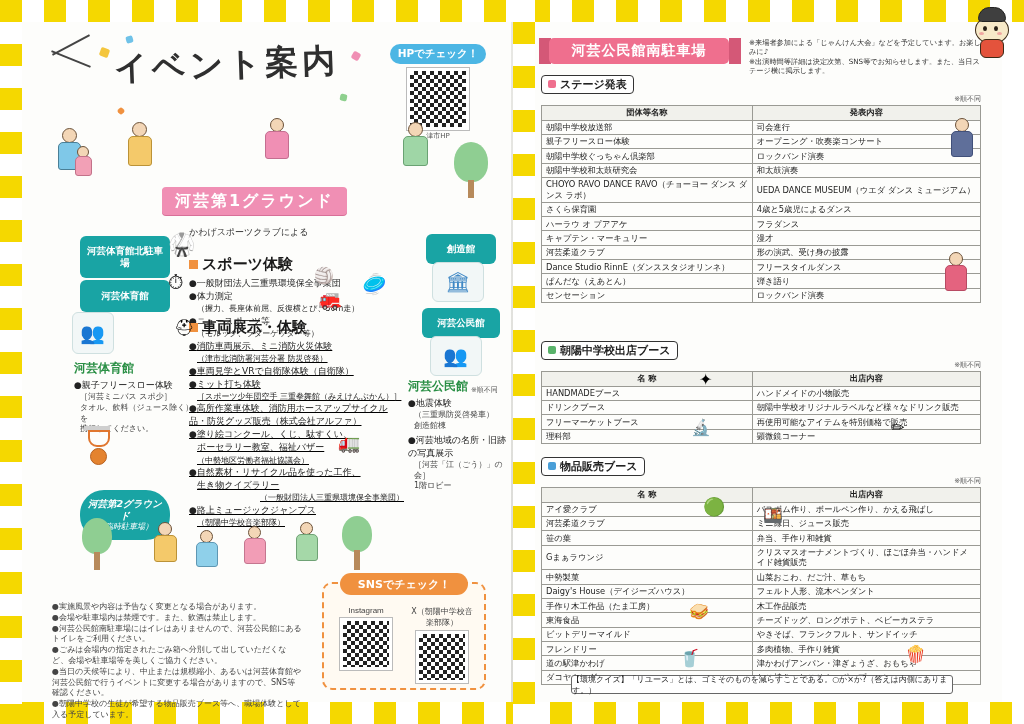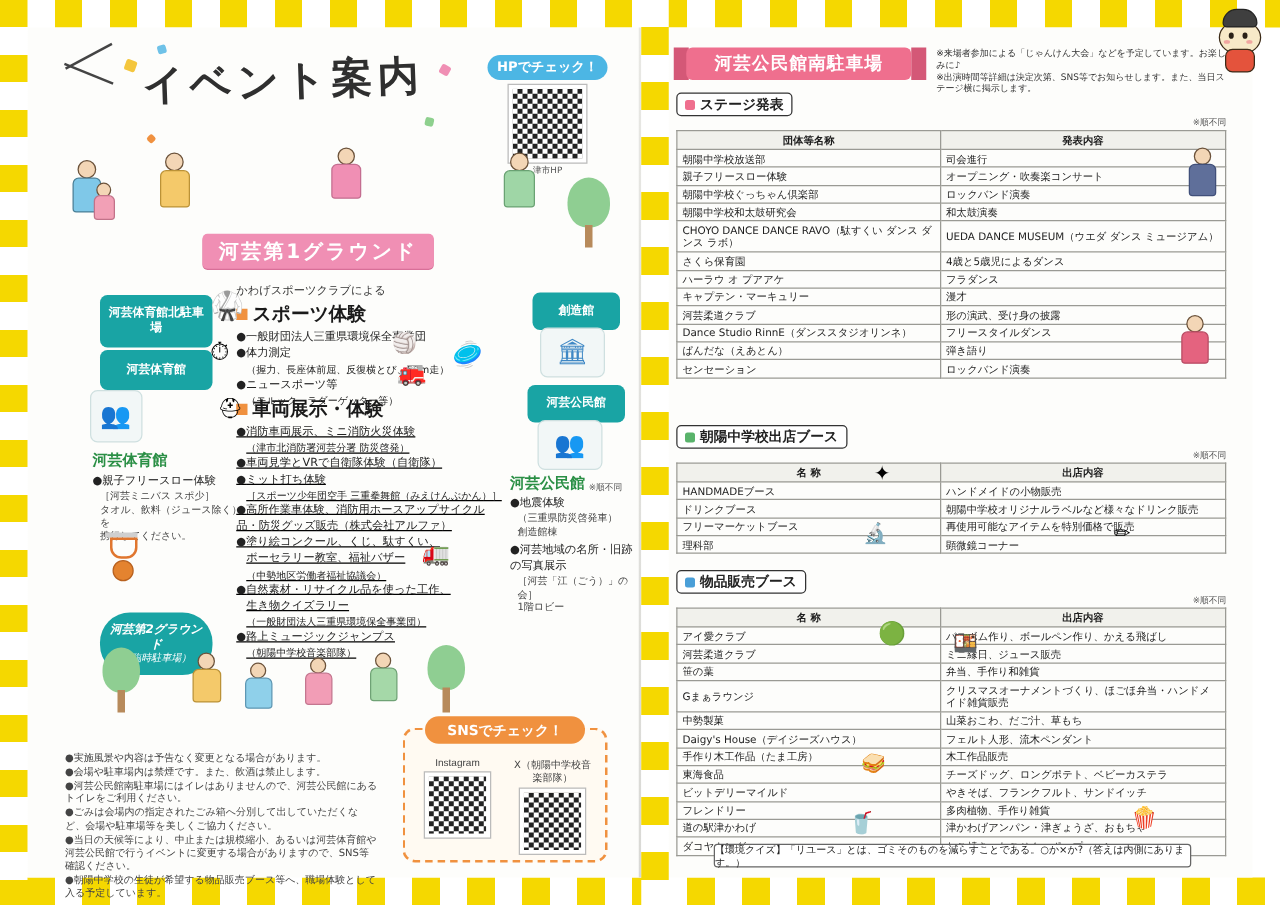--- a/index.html
+++ b/index.html
@@ -183,21 +183,21 @@
   </div>
   <div class="tree" style="left:432px;top:120px;width:34px;height:56px;">
     <div class="crown" style="left:0;top:0;width:34px;height:40px;"></div>
     <div class="trunk" style="left:14px;top:38px;width:6px;height:18px;"></div>
   </div>
 
   <div class="pinkband jp">河芸第1グラウンド</div>
 
   <div class="abs jp" style="left:167px;top:204px;width:210px;">
     <div class="sec-sub">かわげスポーツクラブによる</div>
-    <div class="heading-row" style="margin-top:3px;">
+    <div class="heading-row" style="margin-top:16px;">
       <span class="sq"></span>
       <span class="sec-h">スポーツ体験</span>
     </div>
     <div style="margin-top:3px;">
       <div class="dot-line">●<span>一般財団法人三重県環境保全事業団</span></div>
       <div class="dot-line">●<span>体力測定</span></div>
       <div class="dot-line" style="padding-left:8px;font-size:8px;"><span>（握力、長座体前屈、反復横とび、50m走）</span></div>
       <div class="dot-line">●<span>ニュースポーツ等</span></div>
       <div class="dot-line" style="padding-left:8px;font-size:8px;"><span>（モルック、ラダーゲッター等）</span></div>
     </div>
@@ -213,21 +213,21 @@
       <div class="dot-line" style="padding-left:8px;font-size:8px;"><span>（津市北消防署河芸分署 防災啓発）</span></div>
       <div class="dot-line">●<span>車両見学とVRで自衛隊体験（自衛隊）</span></div>
       <div class="dot-line">●<span>ミット打ち体験</span></div>
       <div class="dot-line" style="padding-left:8px;font-size:8px;"><span>［スポーツ少年団空手 三重拳舞館（みえけんぶかん）］</span></div>
       <div class="dot-line">●<span>高所作業車体験、消防用ホースアップサイクル品・防災グッズ販売（株式会社アルファ）</span></div>
       <div class="dot-line">●<span>塗り絵コンクール、くじ、駄すくい、</span></div>
       <div class="dot-line" style="padding-left:8px;"><span>ボーセラリー教室、福祉バザー</span></div>
       <div class="dot-line" style="padding-left:8px;font-size:8px;"><span>（中勢地区労働者福祉協議会）</span></div>
       <div class="dot-line">●<span>自然素材・リサイクル品を使った工作、</span></div>
       <div class="dot-line" style="padding-left:8px;"><span>生き物クイズラリー</span></div>
-      <div class="dot-line" style="padding-left:8px;font-size:8px;"><span>（一般財団法人三重県環境保全事業団）</span></div>
+      <div class="dot-line" style="padding-left:8px;font-size:8px;text-align:right;"><span>（一般財団法人三重県環境保全事業団）</span></div>
       <div class="dot-line">●<span>路上ミュージックジャンプス</span></div>
       <div class="dot-line" style="padding-left:8px;font-size:8px;"><span>（朝陽中学校音楽部隊）</span></div>
     </div>
   </div>
 
   <div class="teal-box abs" style="left:58px;top:214px;width:82px;height:34px;">
     <span class="jp">河芸体育館北駐車場</span>
   </div>
   <div class="teal-box abs" style="left:58px;top:258px;width:82px;height:24px;">
     <span class="jp">河芸体育館</span>
@@ -371,21 +371,21 @@
           </tr>
         <tr>
             <td>朝陽中学校ぐっちゃん倶楽部</td>
             <td class="c2">ロックバンド演奏</td>
           </tr>
         <tr>
             <td>朝陽中学校和太鼓研究会</td>
             <td class="c2">和太鼓演奏</td>
           </tr>
         <tr>
-            <td>CHOYO DANCE DANCE RAVO（駄すくい ダンス ダンス ラボ）</td>
+            <td>CHOYO RAVO DANCE RAVO（チョーヨー ダンス ダンス ラボ）</td>
             <td class="c2">UEDA DANCE MUSEUM（ウエダ ダンス ミュージアム）</td>
           </tr>
         <tr>
             <td>さくら保育園</td>
             <td class="c2">4歳と5歳児によるダンス</td>
           </tr>
         <tr>
             <td>ハーラウ オ プアアケ</td>
             <td class="c2">フラダンス</td>
           </tr>

